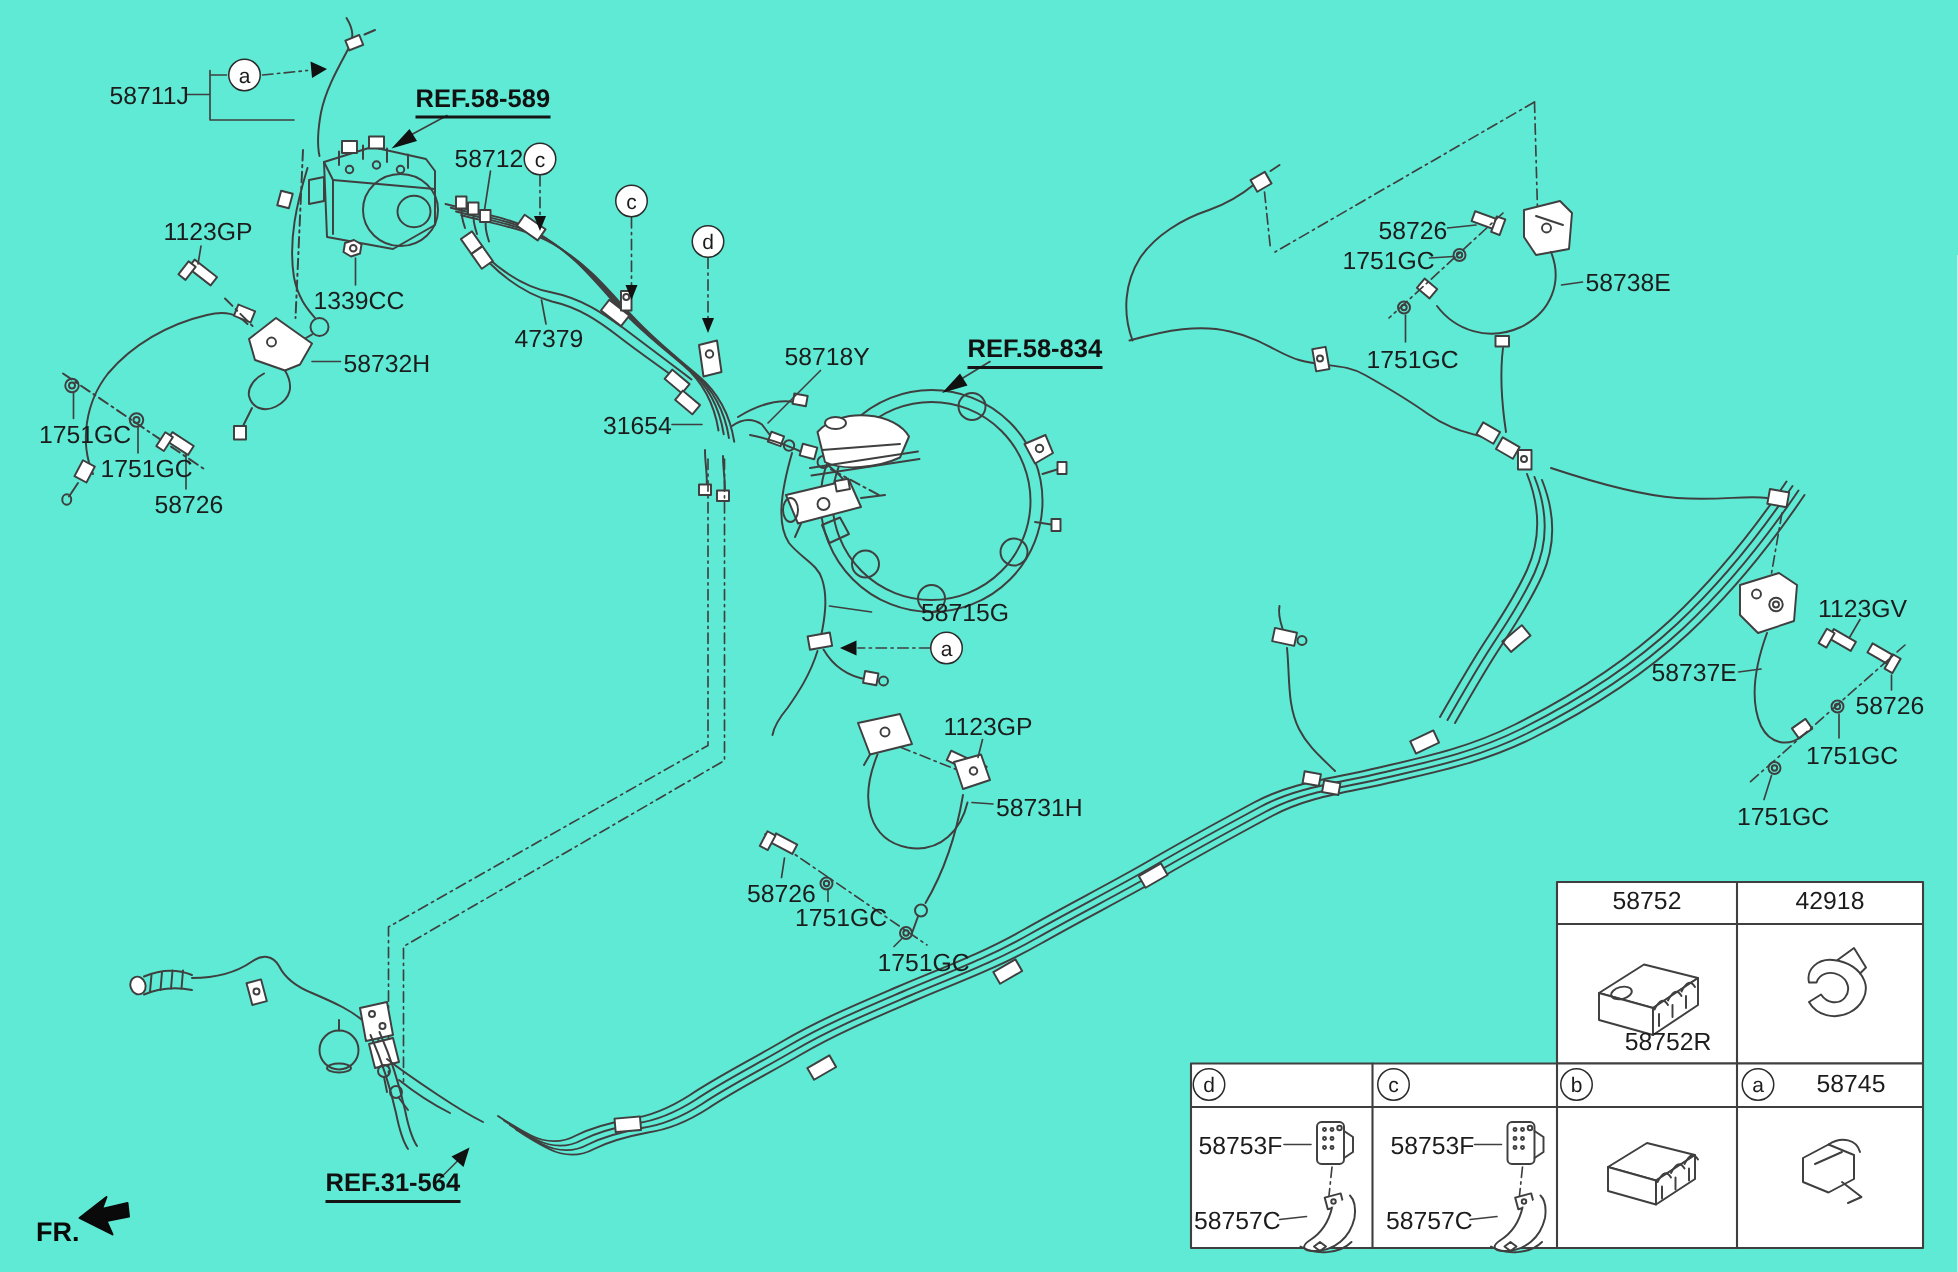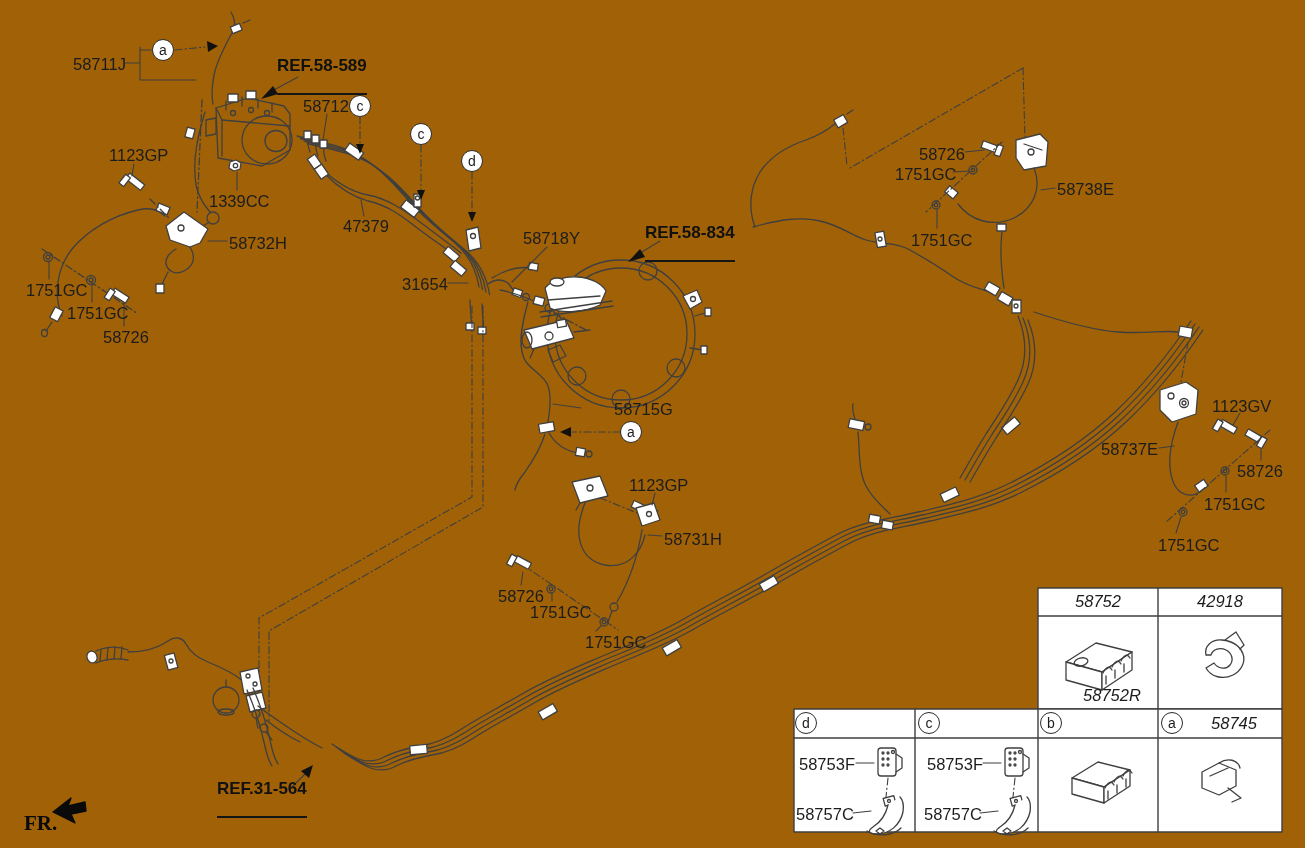--- a/index.html
+++ b/index.html
@@ -1,26 +1,26 @@
 <!DOCTYPE html>
 <html><head>
 <meta charset="utf-8">
 <style>
   html,body{margin:0;padding:0;background:#ffffff;}
-  .stage{position:relative;width:1305px;height:848px;background:#a16207;overflow:hidden;
+  .stage{position:relative;width:1305px;height:848px;background:#5eead4;overflow:hidden;
          font-family:"Liberation Sans", sans-serif;}
   svg{position:absolute;left:0;top:0;}
   .lbl{position:absolute;font-size:16.5px;color:#1c1c1c;white-space:nowrap;line-height:18px;}
   .ref{position:absolute;font-size:17px;font-weight:bold;color:#111;white-space:nowrap;
-       border-bottom:2px solid #151515;padding-bottom:18px;line-height:18px;}
+       border-bottom:2px solid #151515;padding-bottom:2px;line-height:18px;}
   .co{position:absolute;width:22px;height:22px;border:1.5px solid #2b2b2b;border-radius:50%;
       display:flex;align-items:center;justify-content:center;font-size:14px;color:#1c1c1c;
       background:#fff;box-sizing:border-box;}
-  .tcell{position:absolute;font-size:16.5px;color:#1c1c1c;text-align:center;white-space:nowrap;font-style:italic;}
-  .fr{position:absolute;font-size:21px;font-weight:bold;color:#0a0a0a;font-family:Liberation Serif, serif;}
+  .tcell{position:absolute;font-size:16.5px;color:#1c1c1c;text-align:center;white-space:nowrap;}
+  .fr{position:absolute;font-size:18px;font-weight:bold;color:#0a0a0a;}
 </style>
 </head>
 <body>
 
 <div class="stage">
 
 <svg width="1305" height="848" viewBox="0 0 1305 848">
   <g stroke="#3f3f3f" fill="none" stroke-width="1.3" stroke-linecap="round" stroke-linejoin="round">
 
     <g>

